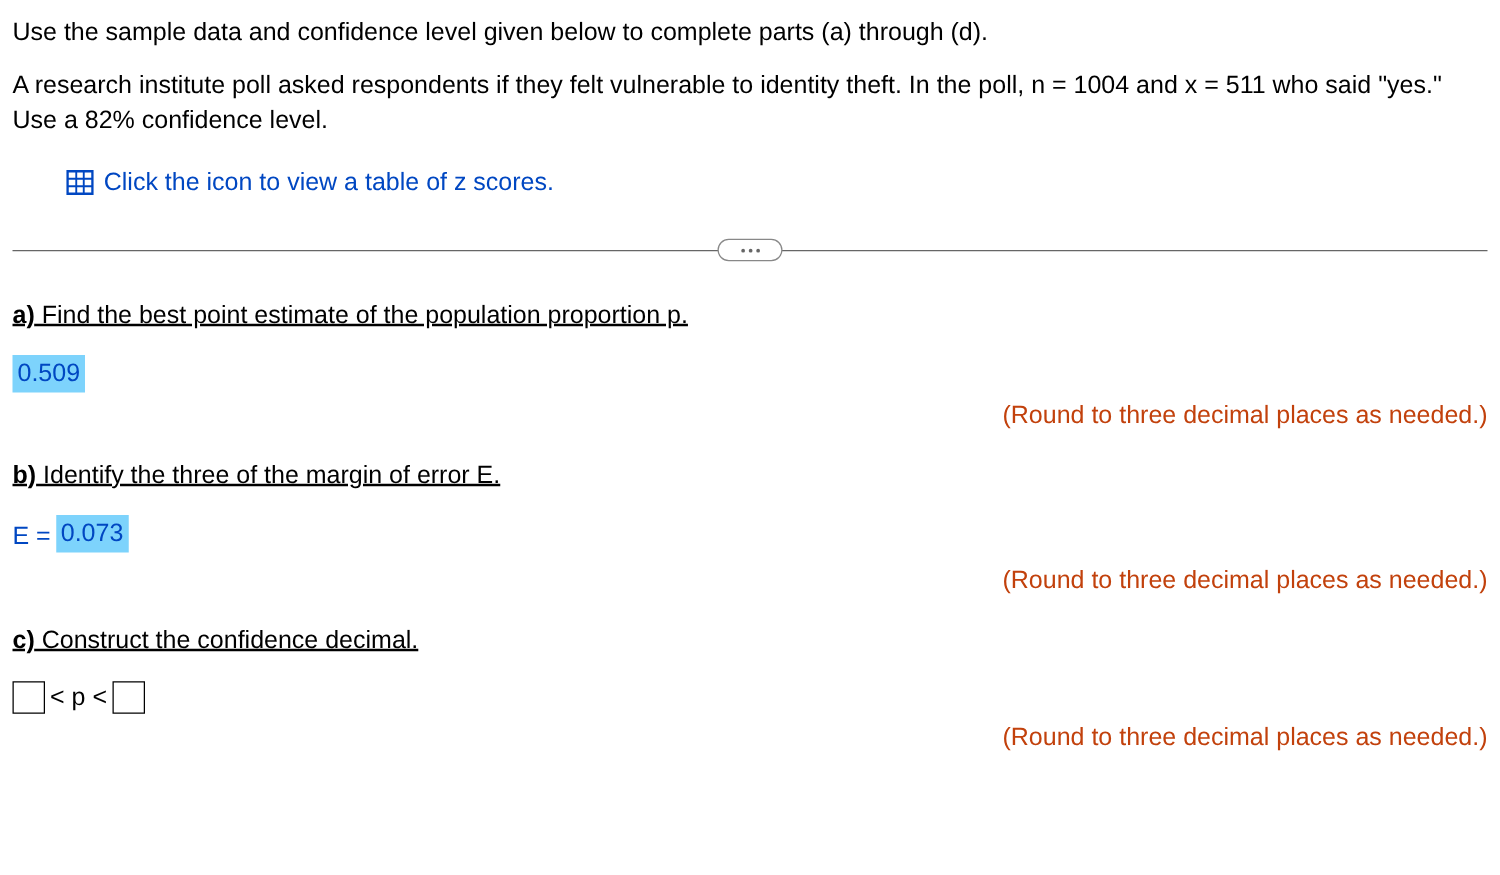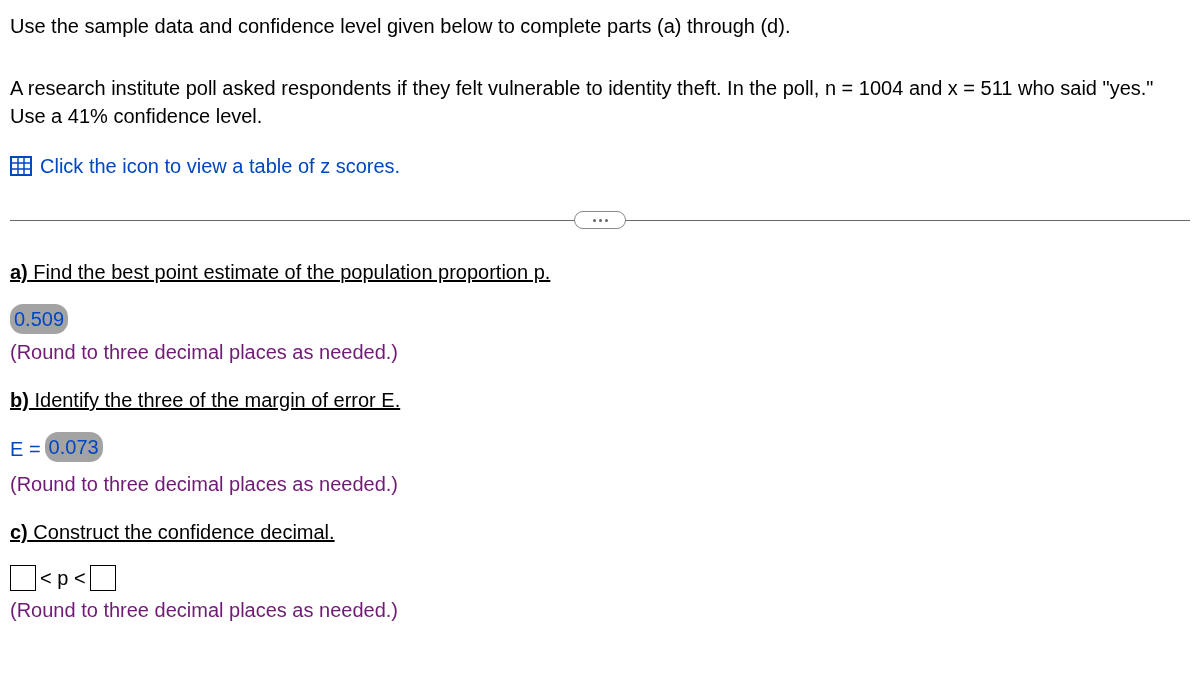--- a/index.html
+++ b/index.html
@@ -6,27 +6,28 @@
     body {
       font-family: Arial, Helvetica, sans-serif;
       font-size: 20px;
       color: #000;
       background: #fff;
       padding: 12px 10px;
       line-height: 1.4;
       width: 1200px;
       height: 700px;
     }
-    .instruction-block { margin-bottom: 34px; }
+    .instruction-block { margin-bottom: 14px; }
     .problem-text { margin-bottom: 22px; }
     .link-row {
       display: flex;
       align-items: center;
       gap: 8px;
       margin-bottom: 30px;
+      margin-left: 43px;
     }
     .table-icon {
       width: 22px;
       height: 20px;
       flex-shrink: 0;
     }
     .link-text {
       color: #0047c2;
       cursor: pointer;
     }
@@ -63,29 +64,29 @@
     }
     .dot {
       width: 3px;
       height: 3px;
       background: #666;
       border-radius: 50%;
     }
     .part-label { margin-bottom: 18px; text-decoration: underline; }
     .answer-filled {
       display: inline-block;
-      background: #a3a3a3;
+      background: #7dd3fc;
       color: #0047c2;
       padding: 1px 4px;
       margin-bottom: 4px;
-      border-radius: 13px;
     }
     .hint-text {
-      color: #701a75;
+      color: #c2410c;
       margin-bottom: 20px;
+      text-align: right;
     }
     .inline-row {
       display: flex;
       align-items: center;
       gap: 4px;
       margin-bottom: 4px;
     }
     .prefix-text { color: #0047c2; }
     .empty-box {
       display: inline-block;
@@ -101,21 +102,21 @@
       gap: 4px;
       margin-bottom: 4px;
     }
     .lt-sym { font-size: 20px; }
   </style>
 </head>
 <body>
 
 <div class="instruction-block">Use the sample data and confidence level given below to complete parts (a) through (d).</div>
 
-<div class="problem-text">A research institute poll asked respondents if they felt vulnerable to identity theft. In the poll, n = 1004 and x = 511 who said "yes." Use a 41% confidence level.</div>
+<div class="problem-text">A research institute poll asked respondents if they felt vulnerable to identity theft. In the poll, n = 1004 and x = 511 who said "yes." Use a 82% confidence level.</div>
 
 <div class="link-row">
   <svg class="table-icon" viewBox="0 0 22 20">
     <rect x="1" y="1" width="20" height="18" fill="none" stroke="#0047c2" stroke-width="2"></rect>
     <line x1="1" y1="7" x2="21" y2="7" stroke="#0047c2" stroke-width="1.5"></line>
     <line x1="1" y1="13" x2="21" y2="13" stroke="#0047c2" stroke-width="1.5"></line>
     <line x1="8" y1="1" x2="8" y2="19" stroke="#0047c2" stroke-width="1.5"></line>
     <line x1="14" y1="1" x2="14" y2="19" stroke="#0047c2" stroke-width="1.5"></line>
   </svg>
   <span class="link-text">Click the icon to view a table of z scores.</span>

